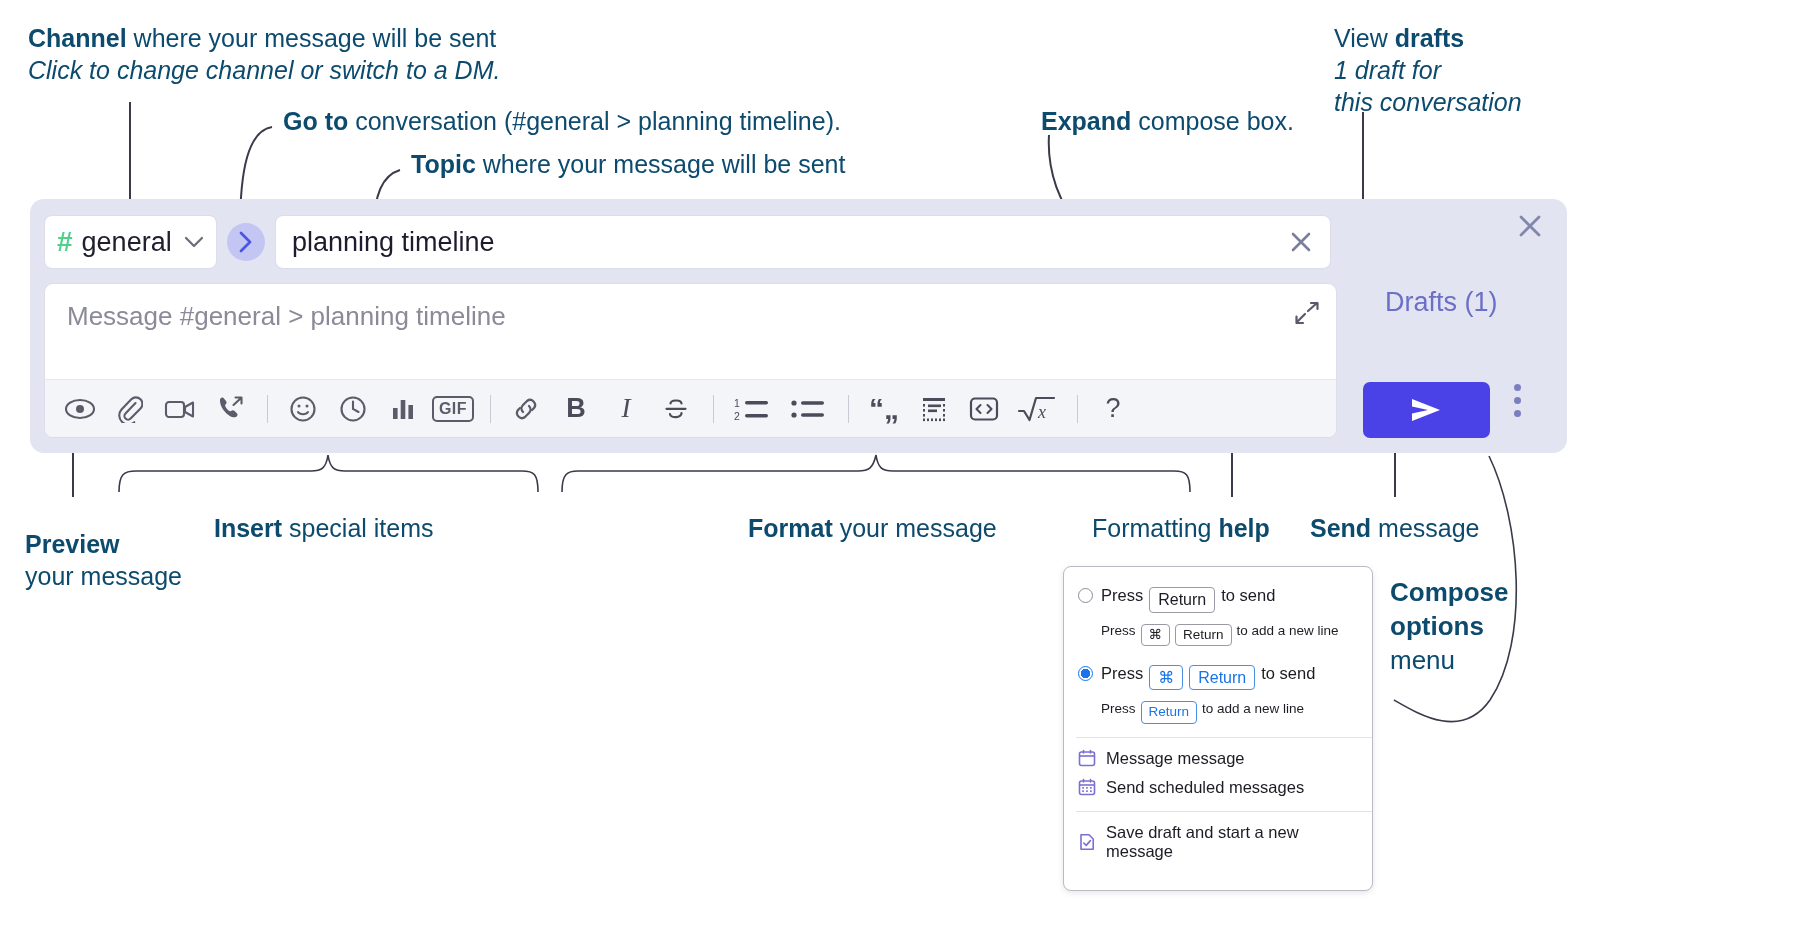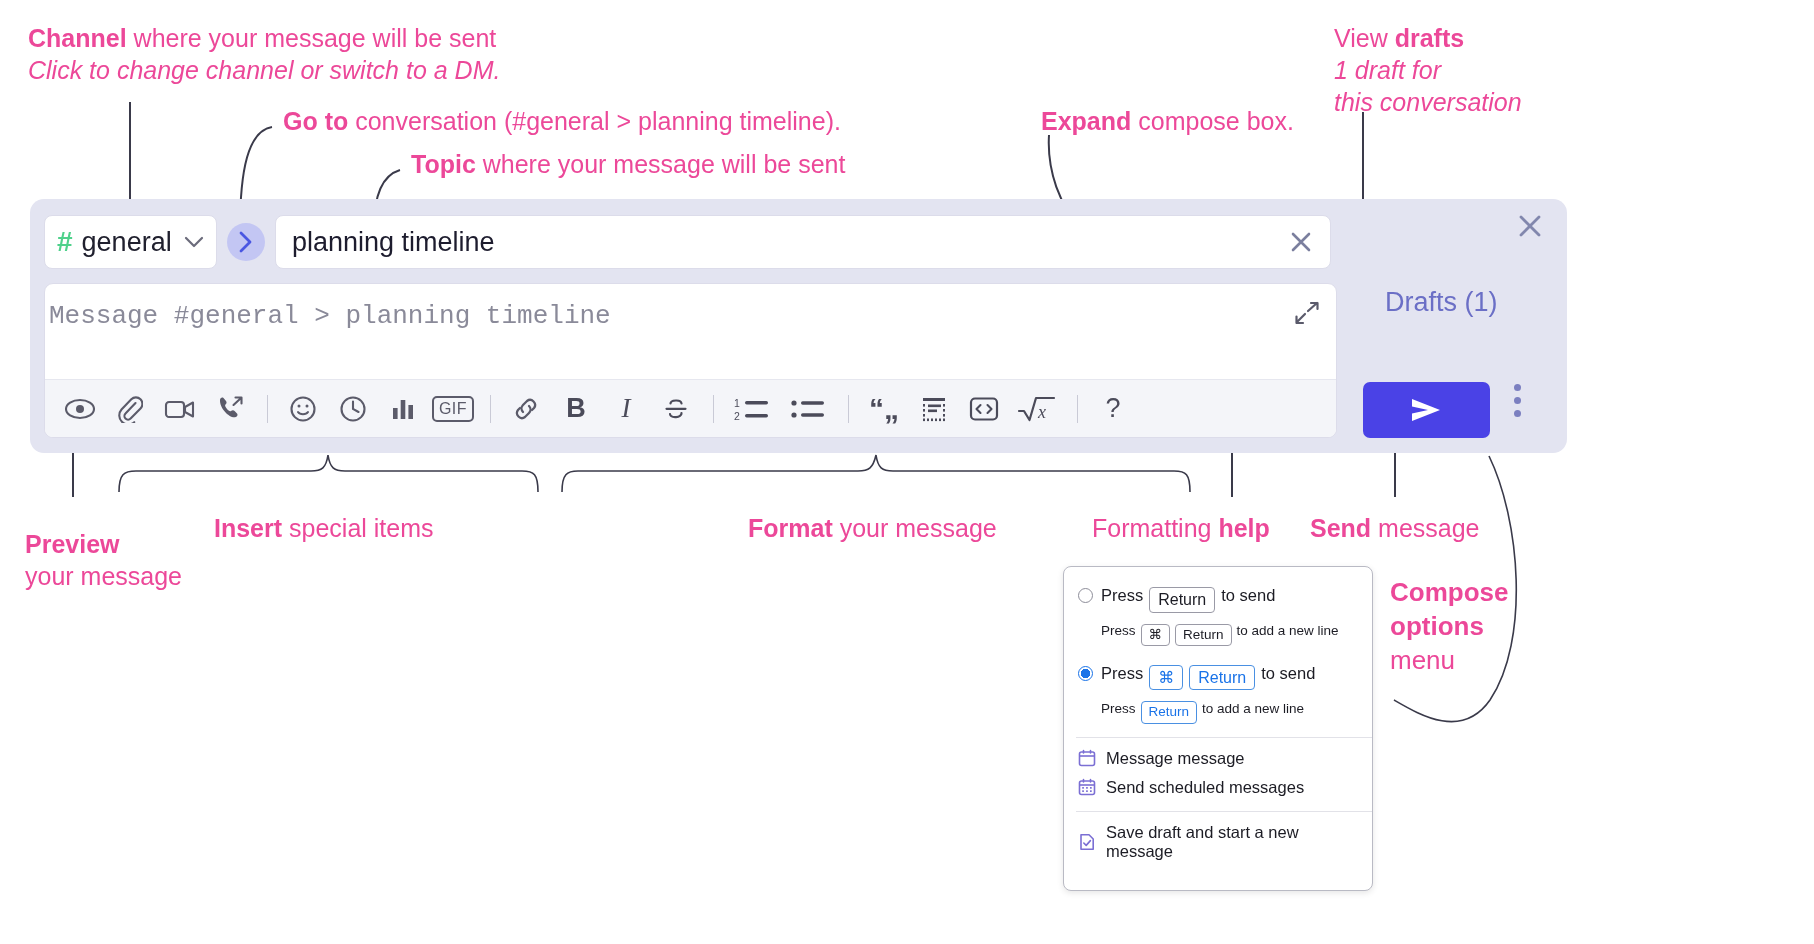--- a/index.html
+++ b/index.html
@@ -10,21 +10,21 @@
     color: #1d1c2e;
     overflow: hidden;
   }
   #stage { position: relative; width: 1814px; height: 944px; }
 
   
   .anno {
     position: absolute;
     font-size: 25px;
     line-height: 1.28;
-    color: #ec4899;
+    color: #0c4a6e;
     white-space: nowrap;
   }
   .anno b { font-weight: 700; }
   .anno .ital { font-style: italic; }
 
   
   #lines { position: absolute; inset: 0; pointer-events: none; }
 
   
   #compose {
@@ -70,22 +70,22 @@
   }
 
   
   .msg-wrap {
     position: absolute; left: 14px; top: 84px;
     width: 1293px; height: 155px;
     background: #fff; border-radius: 9px; border: 1px solid #dcdcea;
     overflow: hidden;
   }
   .msg-placeholder {
-    position: absolute; left: 4px; top: 17px;
-    font-size: 26px; color: #8a8a99; font-family: Liberation Mono, monospace;
+    position: absolute; left: 22px; top: 17px;
+    font-size: 26px; color: #8a8a99;
   }
   .expand-icon {
     position: absolute; right: 16px; top: 16px;
     width: 26px; height: 26px; color: #5a5a6b;
   }
 
   
   .toolbar {
     position: absolute; left: 0; bottom: 0;
     width: 100%; height: 58px;
@@ -101,21 +101,21 @@
     color: #5b5b6a;
     margin-right: 8px;
   }
   .tb-btn svg { display: block; }
   .tb-sep {
     width: 1px; height: 28px; background: #c9cad6;
     margin: 0 14px 0 8px;
   }
   .gif-box {
     border: 2px solid #5b5b6a; border-radius: 5px;
-    font-size: 16px; font-weight: 400; letter-spacing: .5px;
+    font-size: 16px; font-weight: 700; letter-spacing: .5px;
     padding: 2px 5px; color: #5b5b6a;
   }
   .tb-letter { font-size: 27px; color: #4b4b5a; }
   .tb-letter.b { font-weight: 700; }
   .tb-letter.i { font-style: italic; font-family: "Liberation Serif", serif; }
   .tb-letter.q { font-size: 30px; font-weight: 700; }
   .tb-letter.help { font-size: 27px; }
 
   
   .drafts {

